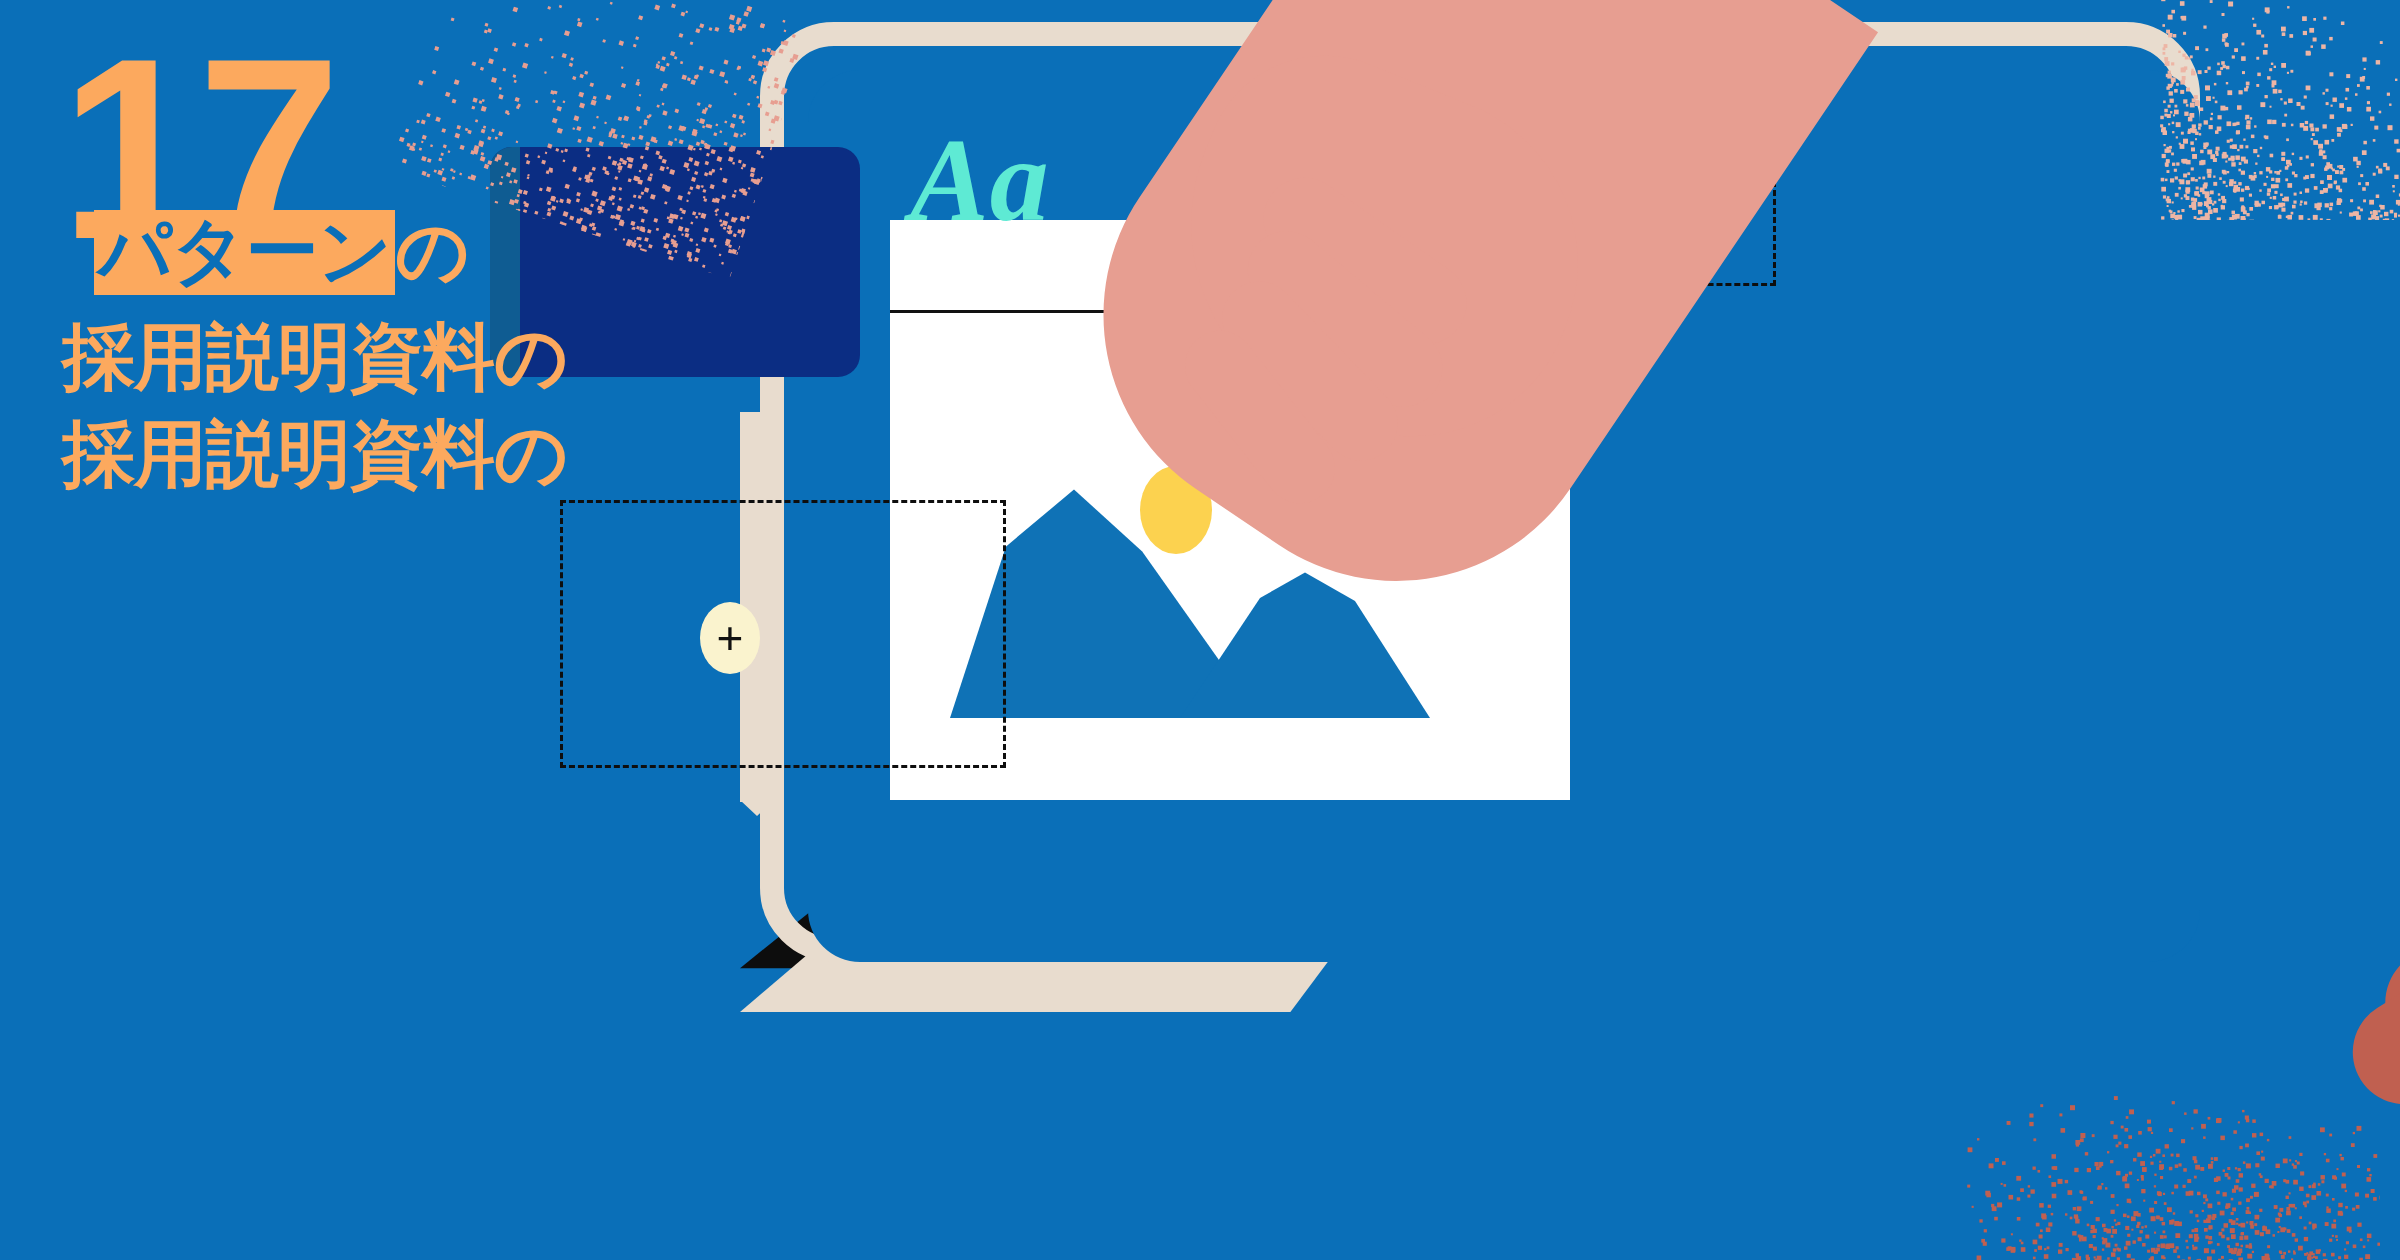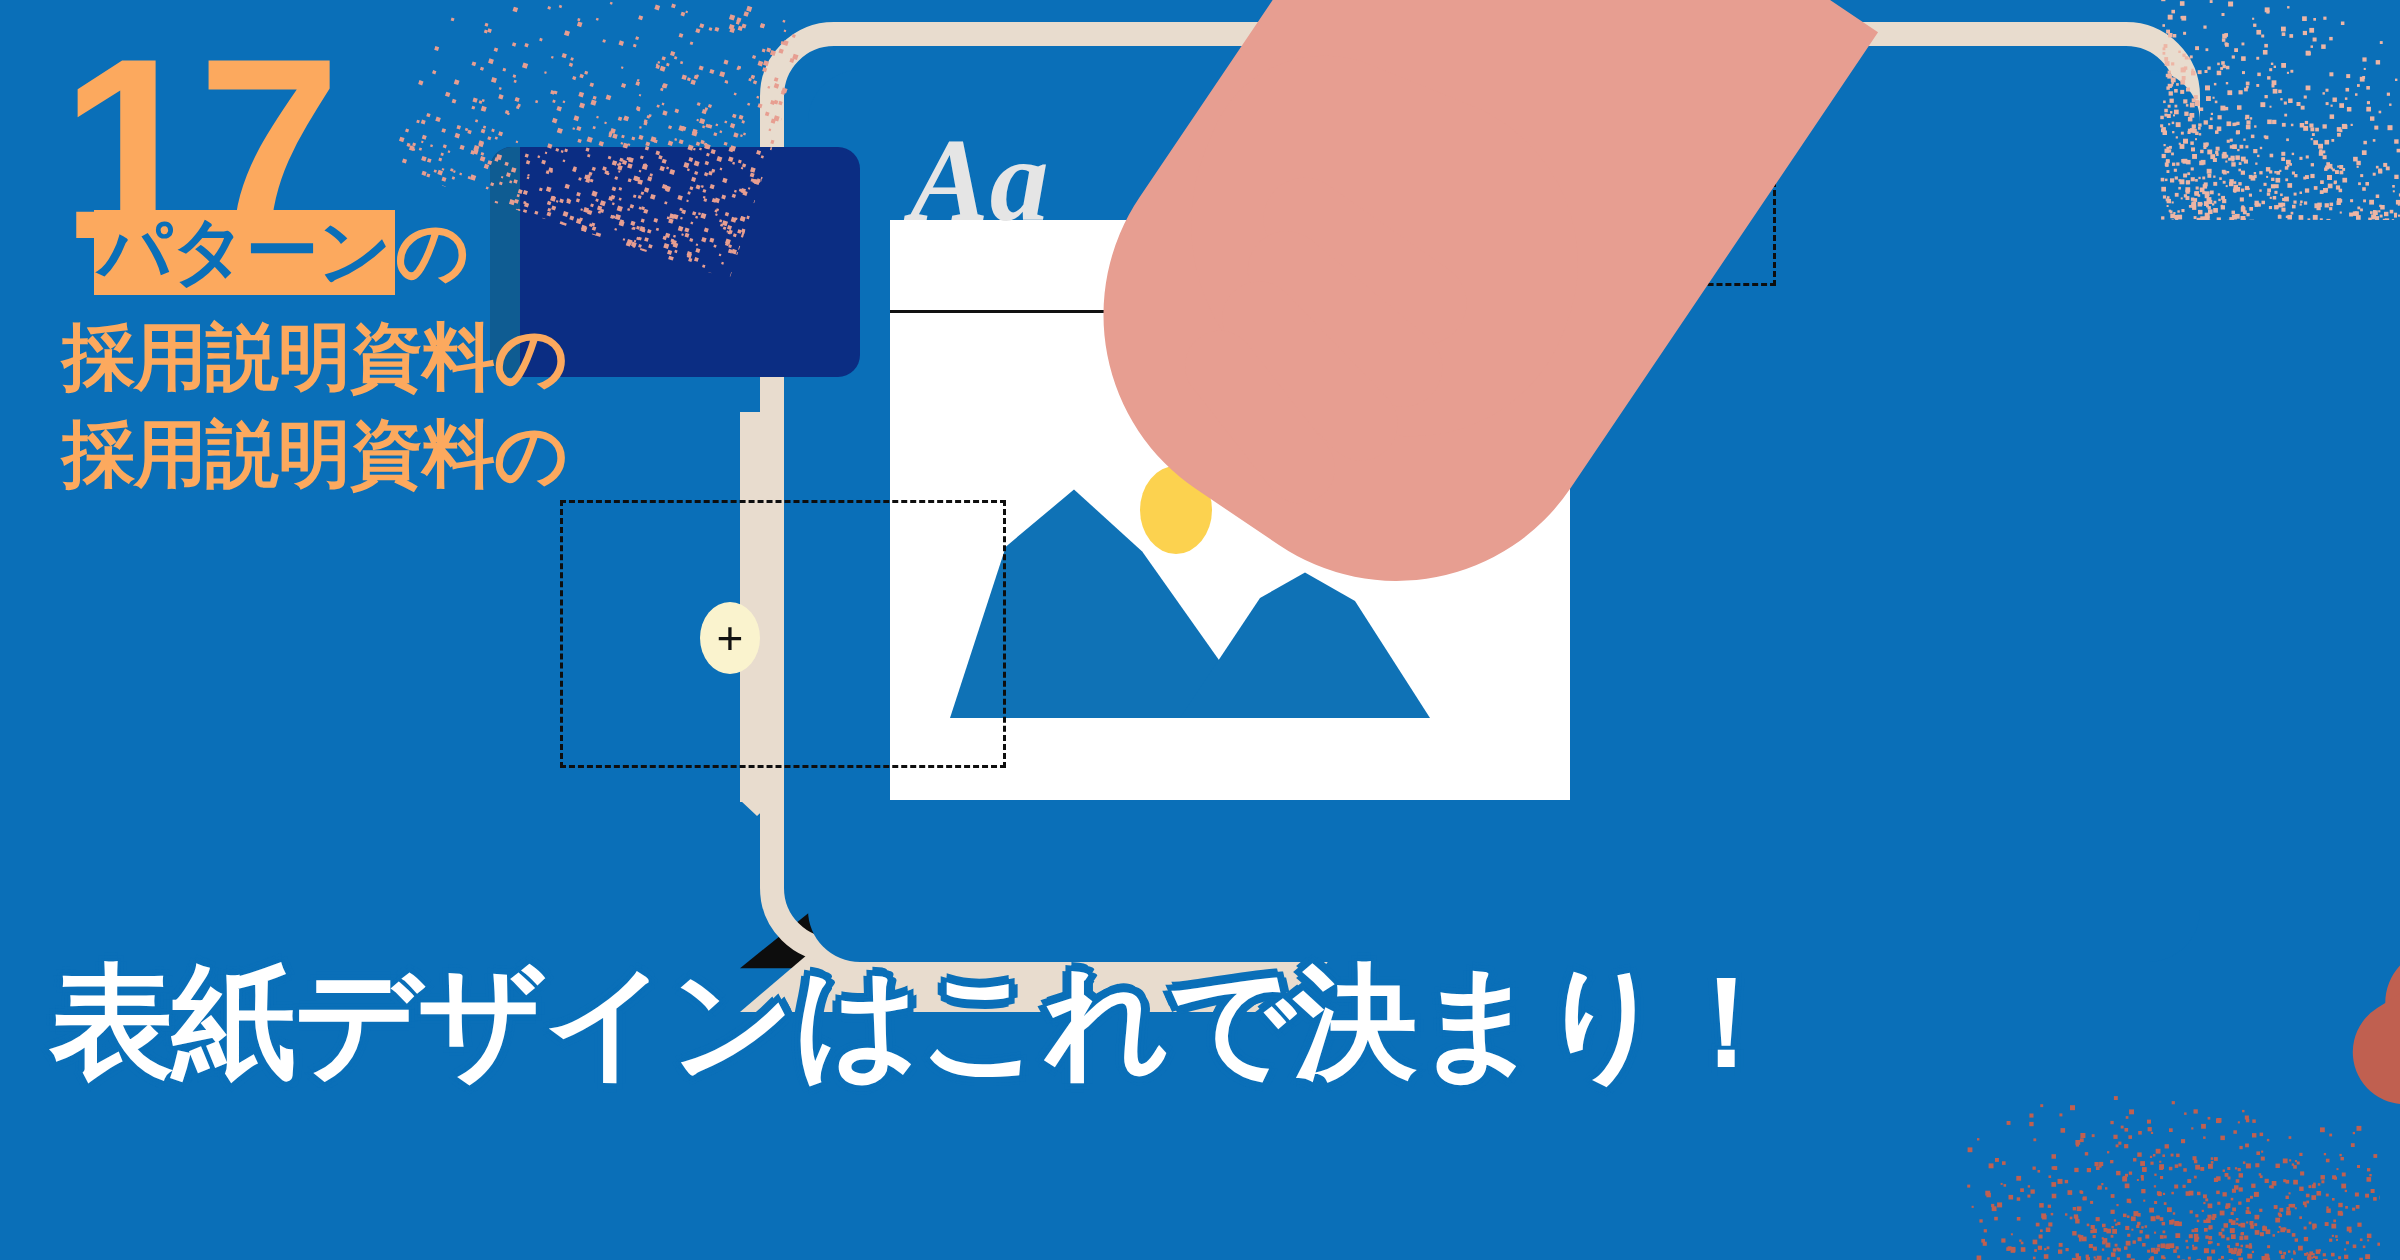--- a/index.html
+++ b/index.html
@@ -90,21 +90,21 @@
   #navy-card-edge{
     position:absolute;left:-270px;top:125px;width:30px;height:230px;
     background:#0F5C92;border-radius:22px 0 0 22px;z-index:5;
   }
 
   
   #aa-label{
     position:absolute;left:150px;top:100px;
     font-family:"Liberation Serif","DejaVu Serif",serif;
     font-weight:700;font-style:italic;font-size:118px;line-height:1;
-    color:#e5e5e5;letter-spacing:1px;z-index:12;
+    color:#5eead4;letter-spacing:1px;z-index:12;
   }
 
   
   #doc-card{
     position:absolute;left:130px;top:198px;width:680px;height:580px;
     background:#FFFFFF;z-index:8;
   }
   #doc-rule{
     position:absolute;left:0;top:90px;width:100%;height:3px;background:#111111;
   }
@@ -2031,15 +2031,14 @@
 
     <div class="kicker-line" id="kicker-1">
       <span class="hl">パターン</span><span>の</span>
     </div>
 
     <div class="kicker-line" id="kicker-2">採用説明資料の</div>
 
     <div class="kicker-line" id="kicker-3">採用説明資料の</div>
   </div>
 
-  <div class="headline-line nosel" id="headline-2">表紙デザインはこれで決まり！</div>
 
 </div>
 
 </body></html>

